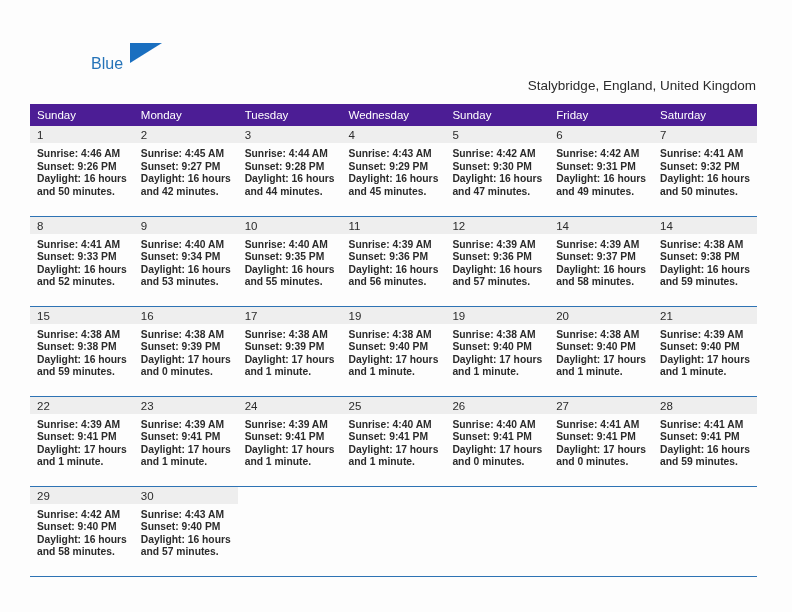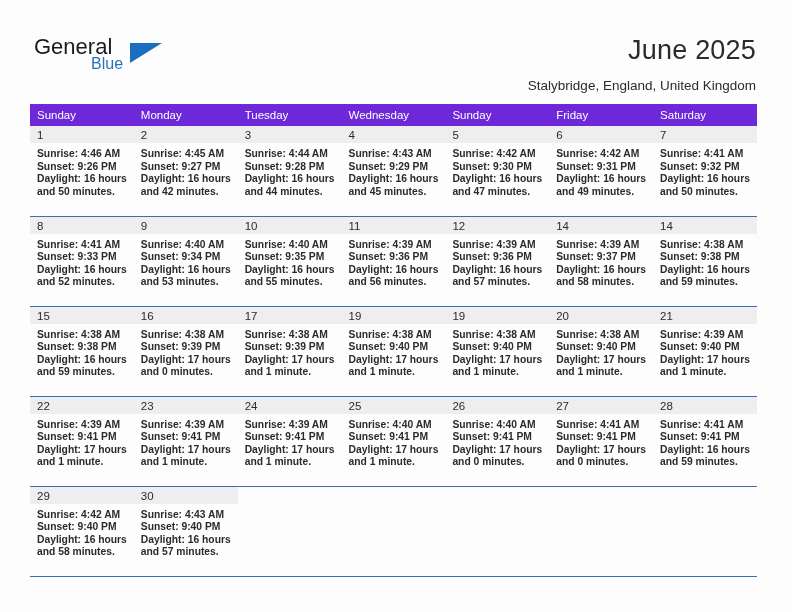--- a/index.html
+++ b/index.html
@@ -88,21 +88,21 @@
     left: 30px;
     top: 104px;
     width: 727px;
   }
   table.cal {
     border-collapse: collapse;
     width: 727px;
     table-layout: fixed;
   }
   table.cal th {
-    background: #6d28d9;
+    background: #4c1d95;
     color: #ffffff;
     font-size: 11.5px;
     font-weight: 400;
     text-align: left;
     padding: 5px 0 5px 7px;
     height: 22px;
     border: none;
     vertical-align: middle;
   }
   td.day {
@@ -135,26 +135,24 @@
   tr.headrow th { border-bottom: none; }
 </style>
 </head>
 <body>
 
 <div id="page">
 
   <div class="header">
 
     <div class="logo">
-      <span class="logo-general">General</span>
       <span class="logo-tri"></span>
       <span class="logo-blue">Blue</span>
     </div>
 
-    <div class="title">June 2025</div>
     <div class="subtitle">Stalybridge, England, United Kingdom</div>
   </div>
 
   <div class="calendar">
     <table class="cal">
       <thead>
         <tr class="headrow">
           <th>Sunday</th>
           <th>Monday</th>
           <th>Tuesday</th>

